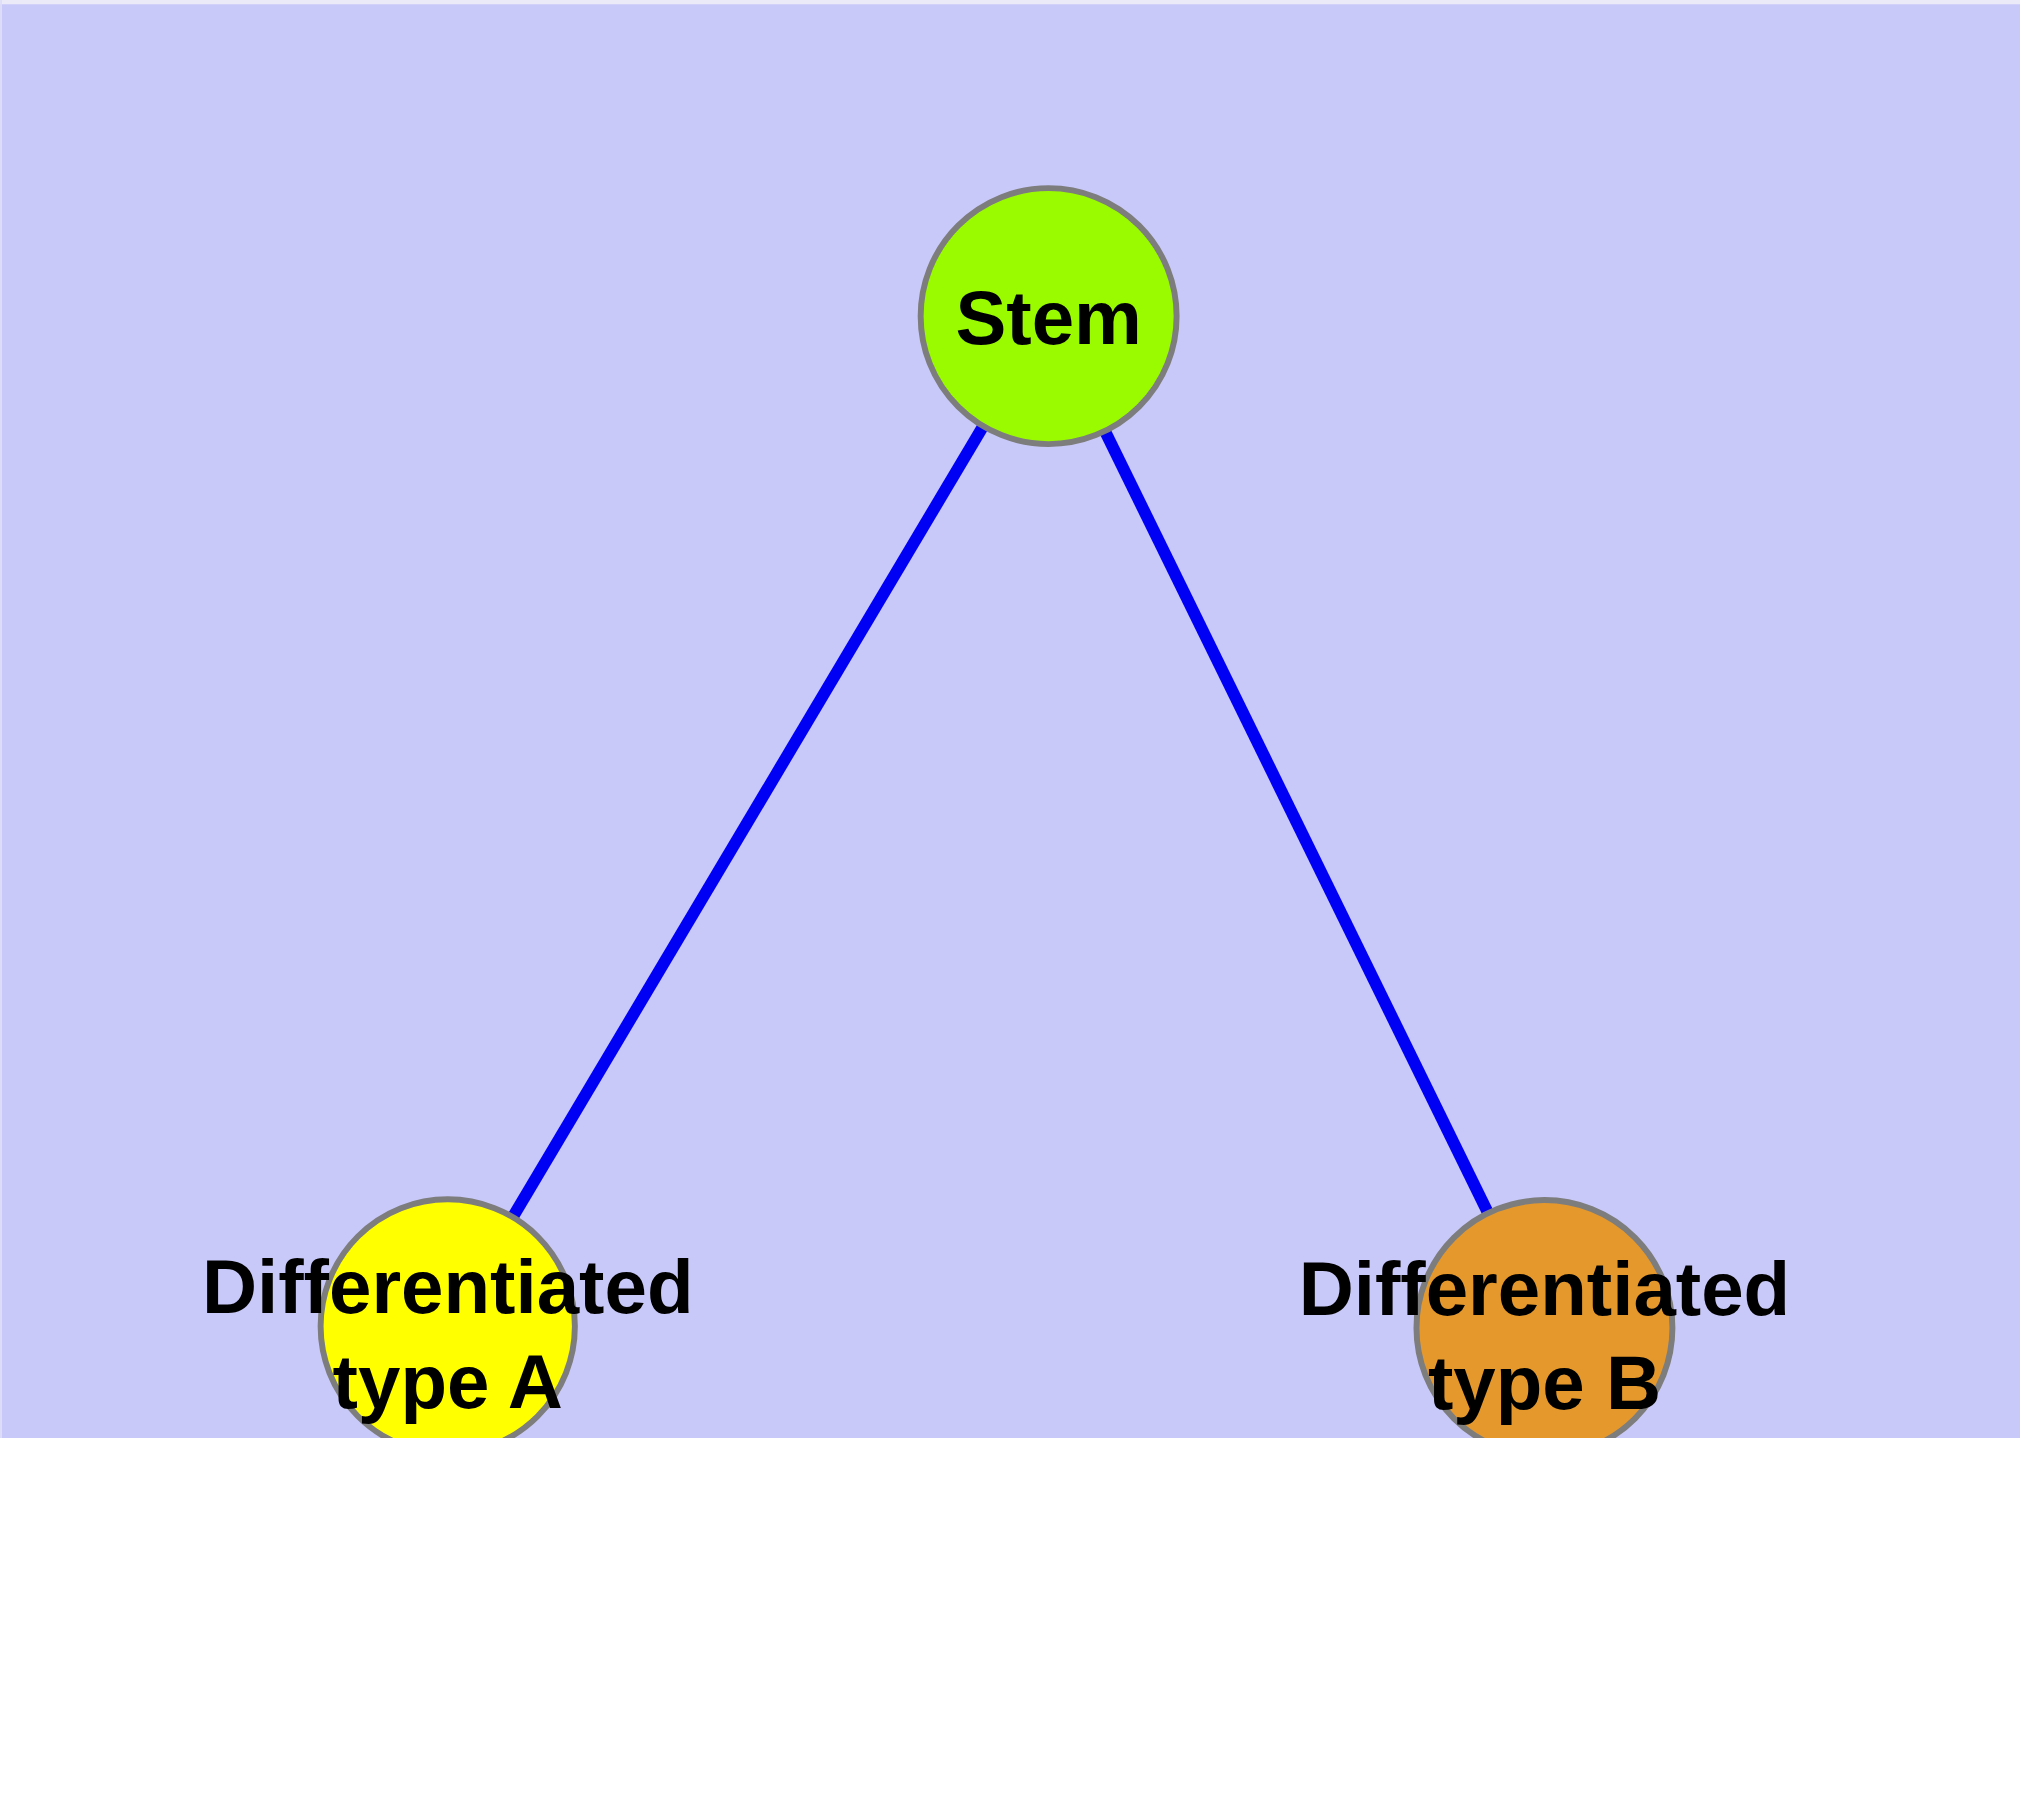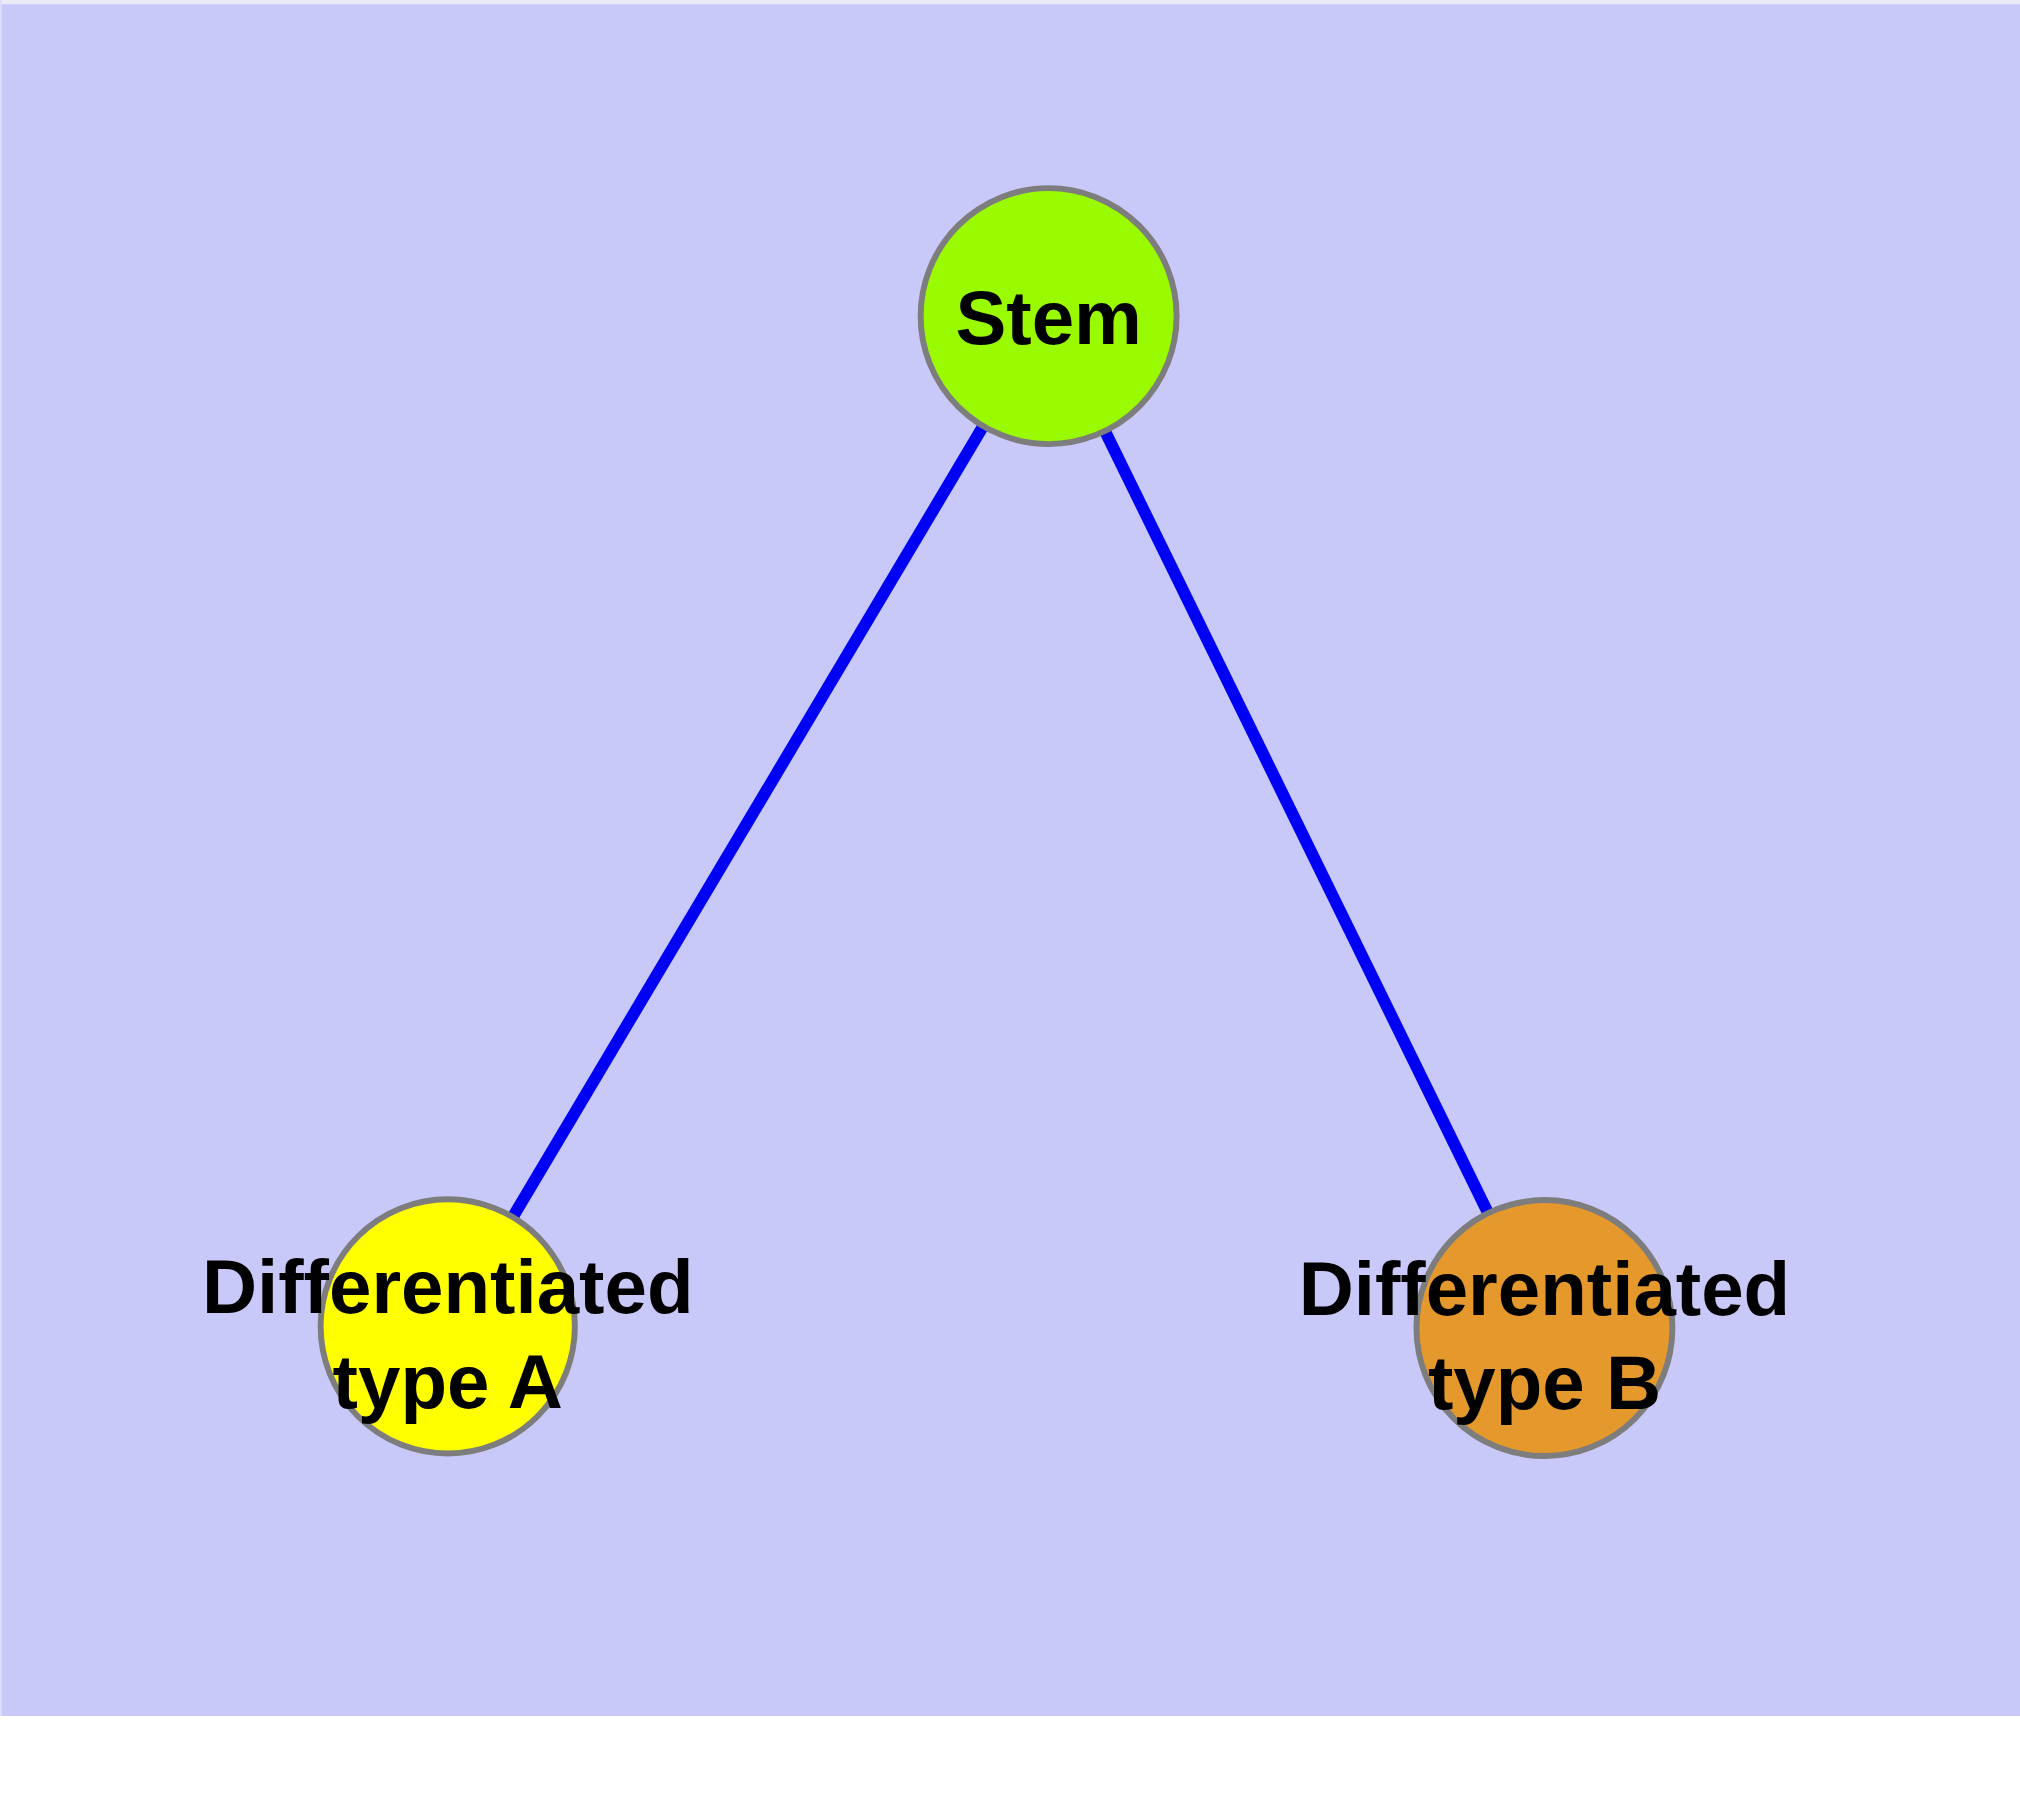--- a/index.html
+++ b/index.html
@@ -3,21 +3,21 @@
 <meta charset="utf-8">
 <style>
   html, body {
     margin: 0;
     padding: 0;
     background: #ffffff;
   }
   .canvas-wrap {
     position: relative;
     width: 2021px;
-    height: 1716px;
+    height: 1438px;
     overflow: hidden;
   }
   svg.graph {
     display: block;
     width: 2021px;
     height: 1812px;
   }
   .node-label {
     font-family: "Liberation Sans", "DejaVu Sans", sans-serif;
     font-weight: 700;

